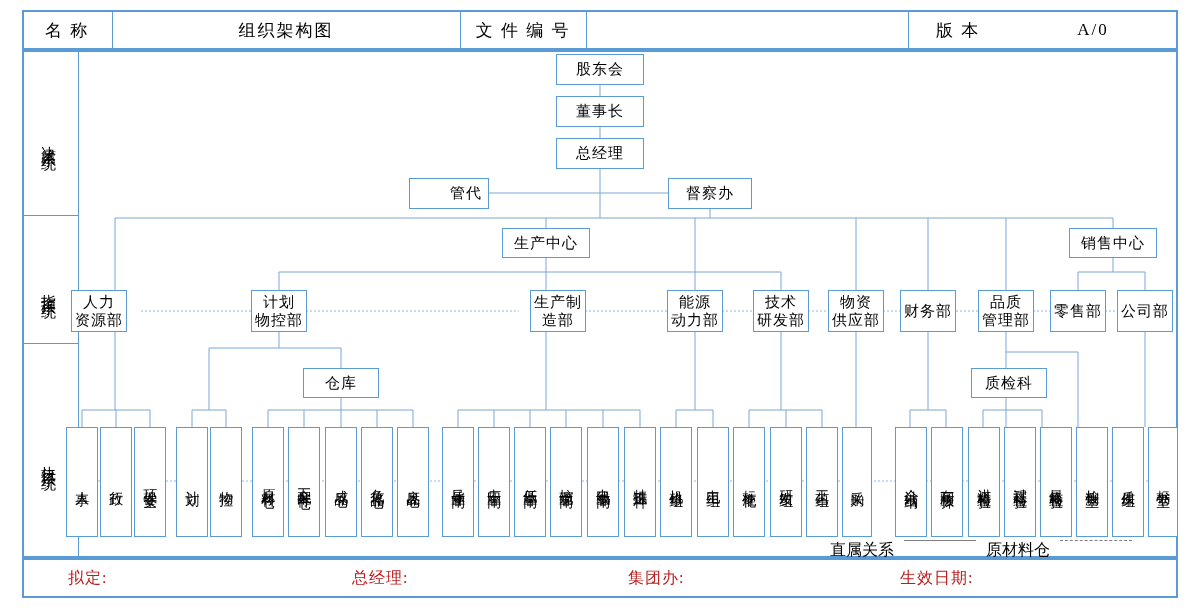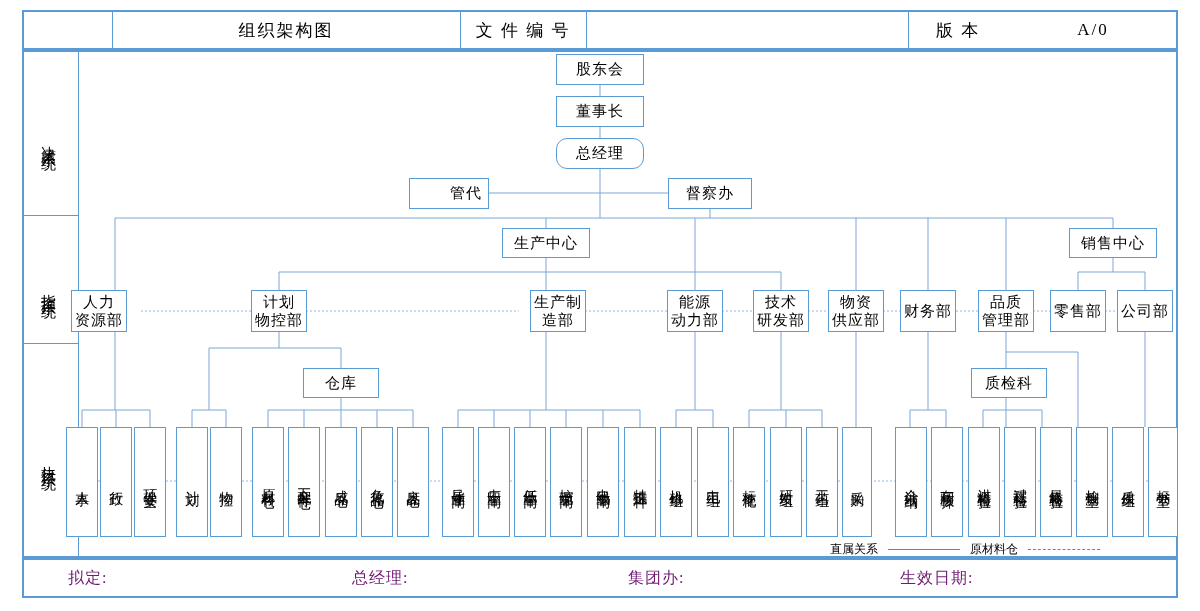--- a/index.html
+++ b/index.html
@@ -29,28 +29,28 @@
   
   .node{position:absolute;border:1px solid #5B9BD5;background:#ffffff;
         box-sizing:border-box;display:flex;align-items:center;justify-content:center;
         text-align:center;color:#000;z-index:5;}
   .node.h{font-size:15px;line-height:1.22;letter-spacing:1px;}
   .node.v{font-size:14px;writing-mode:vertical-rl;text-orientation:upright;
           letter-spacing:2px;line-height:1.1;}
 
   
   #legend{position:absolute;left:830px;top:540px;height:18px;display:flex;
-          align-items:center;gap:10px;font-size:12px;color:#000;}
+          gap:10px;font-size:16px;color:#000;}
   .lg-txt{white-space:nowrap;}
   .lg-solid{width:72px;height:0;border-top:1px solid #7f7f7f;}
   .lg-dash{width:72px;height:0;border-top:1px dashed #7f7f7f;}
 
   
   .ft-cell{position:absolute;top:558px;height:40px;display:flex;align-items:center;
-           font-size:16px;color:#701a75;letter-spacing:1px;}
+           font-size:16px;color:#b91c1c;letter-spacing:1px;}
 
   svg#wires{position:absolute;left:0;top:0;width:1200px;height:611px;
             pointer-events:none;z-index:1;}
   svg#wires line, svg#wires path{stroke:#7BA7D7;stroke-width:1;fill:none;}
   svg#wires .coop{stroke:#8FB8E0;stroke-width:1;stroke-dasharray:2 2;}
 </style>
 </head>
 <body>
 
 <div id="root">
@@ -164,38 +164,39 @@
 
     <line class="coop" x1="66" y1="481" x2="1162" y2="481"></line>
   </svg>
 
   <div class="frame" id="header-frame"></div>
   <div class="hdr-div" style="left:112px;"></div>
   <div class="hdr-div" style="left:460px;"></div>
   <div class="hdr-div" style="left:586px;"></div>
   <div class="hdr-div" style="left:908px;"></div>
 
+  <div class="hdr-cell" style="left:22px;width:90px;">名 称</div>
   <div class="hdr-cell" style="left:460px;width:126px;">文 件 编 号</div>
   <div class="hdr-cell" style="left:112px;width:348px;">组织架构图</div>
   <div class="hdr-cell" style="left:586px;width:322px;"></div>
   <div class="hdr-cell" style="left:908px;width:100px;">版 本</div>
   <div class="hdr-cell" style="left:1008px;width:170px;">A/0</div>
 
   <div class="frame" id="chart-frame"></div>
   <div id="band-divider-v"></div>
   <div class="band-sep" style="top:215px;"></div>
   <div class="band-sep" style="top:343px;"></div>
 
   <div class="band-label" style="left:30px;top:80px;height:120px;">决策系统</div>
   <div class="band-label" style="left:30px;top:235px;height:105px;">指挥系统</div>
   <div class="band-label" style="left:30px;top:405px;height:110px;">执行系统</div>
 
   <div class="node h" style="left:556px;top:54px;width:88px;height:31px;">股东会</div>
   <div class="node h" style="left:556px;top:96px;width:88px;height:31px;">董事长</div>
-  <div class="node h" style="left:556px;top:138px;width:88px;height:31px;border-radius:11px;">总经理</div>
+  <div class="node h" style="left:556px;top:138px;width:88px;height:31px;">总经理</div>
   <div class="node h" style="left:409px;top:178px;width:80px;height:31px;padding-left:34px;">管代</div>
   <div class="node h" style="left:668px;top:178px;width:84px;height:31px;">督察办</div>
 
   <div class="node h" style="left:502px;top:228px;width:88px;height:30px;">生产中心</div>
   <div class="node h" style="left:1069px;top:228px;width:88px;height:30px;">销售中心</div>
 
   <div class="node h dept" style="left:71px;top:290px;width:56px;height:42px;">
       <span>人力<br>资源部</span>
     </div>
   <div class="node h dept" style="left:251px;top:290px;width:56px;height:42px;">

